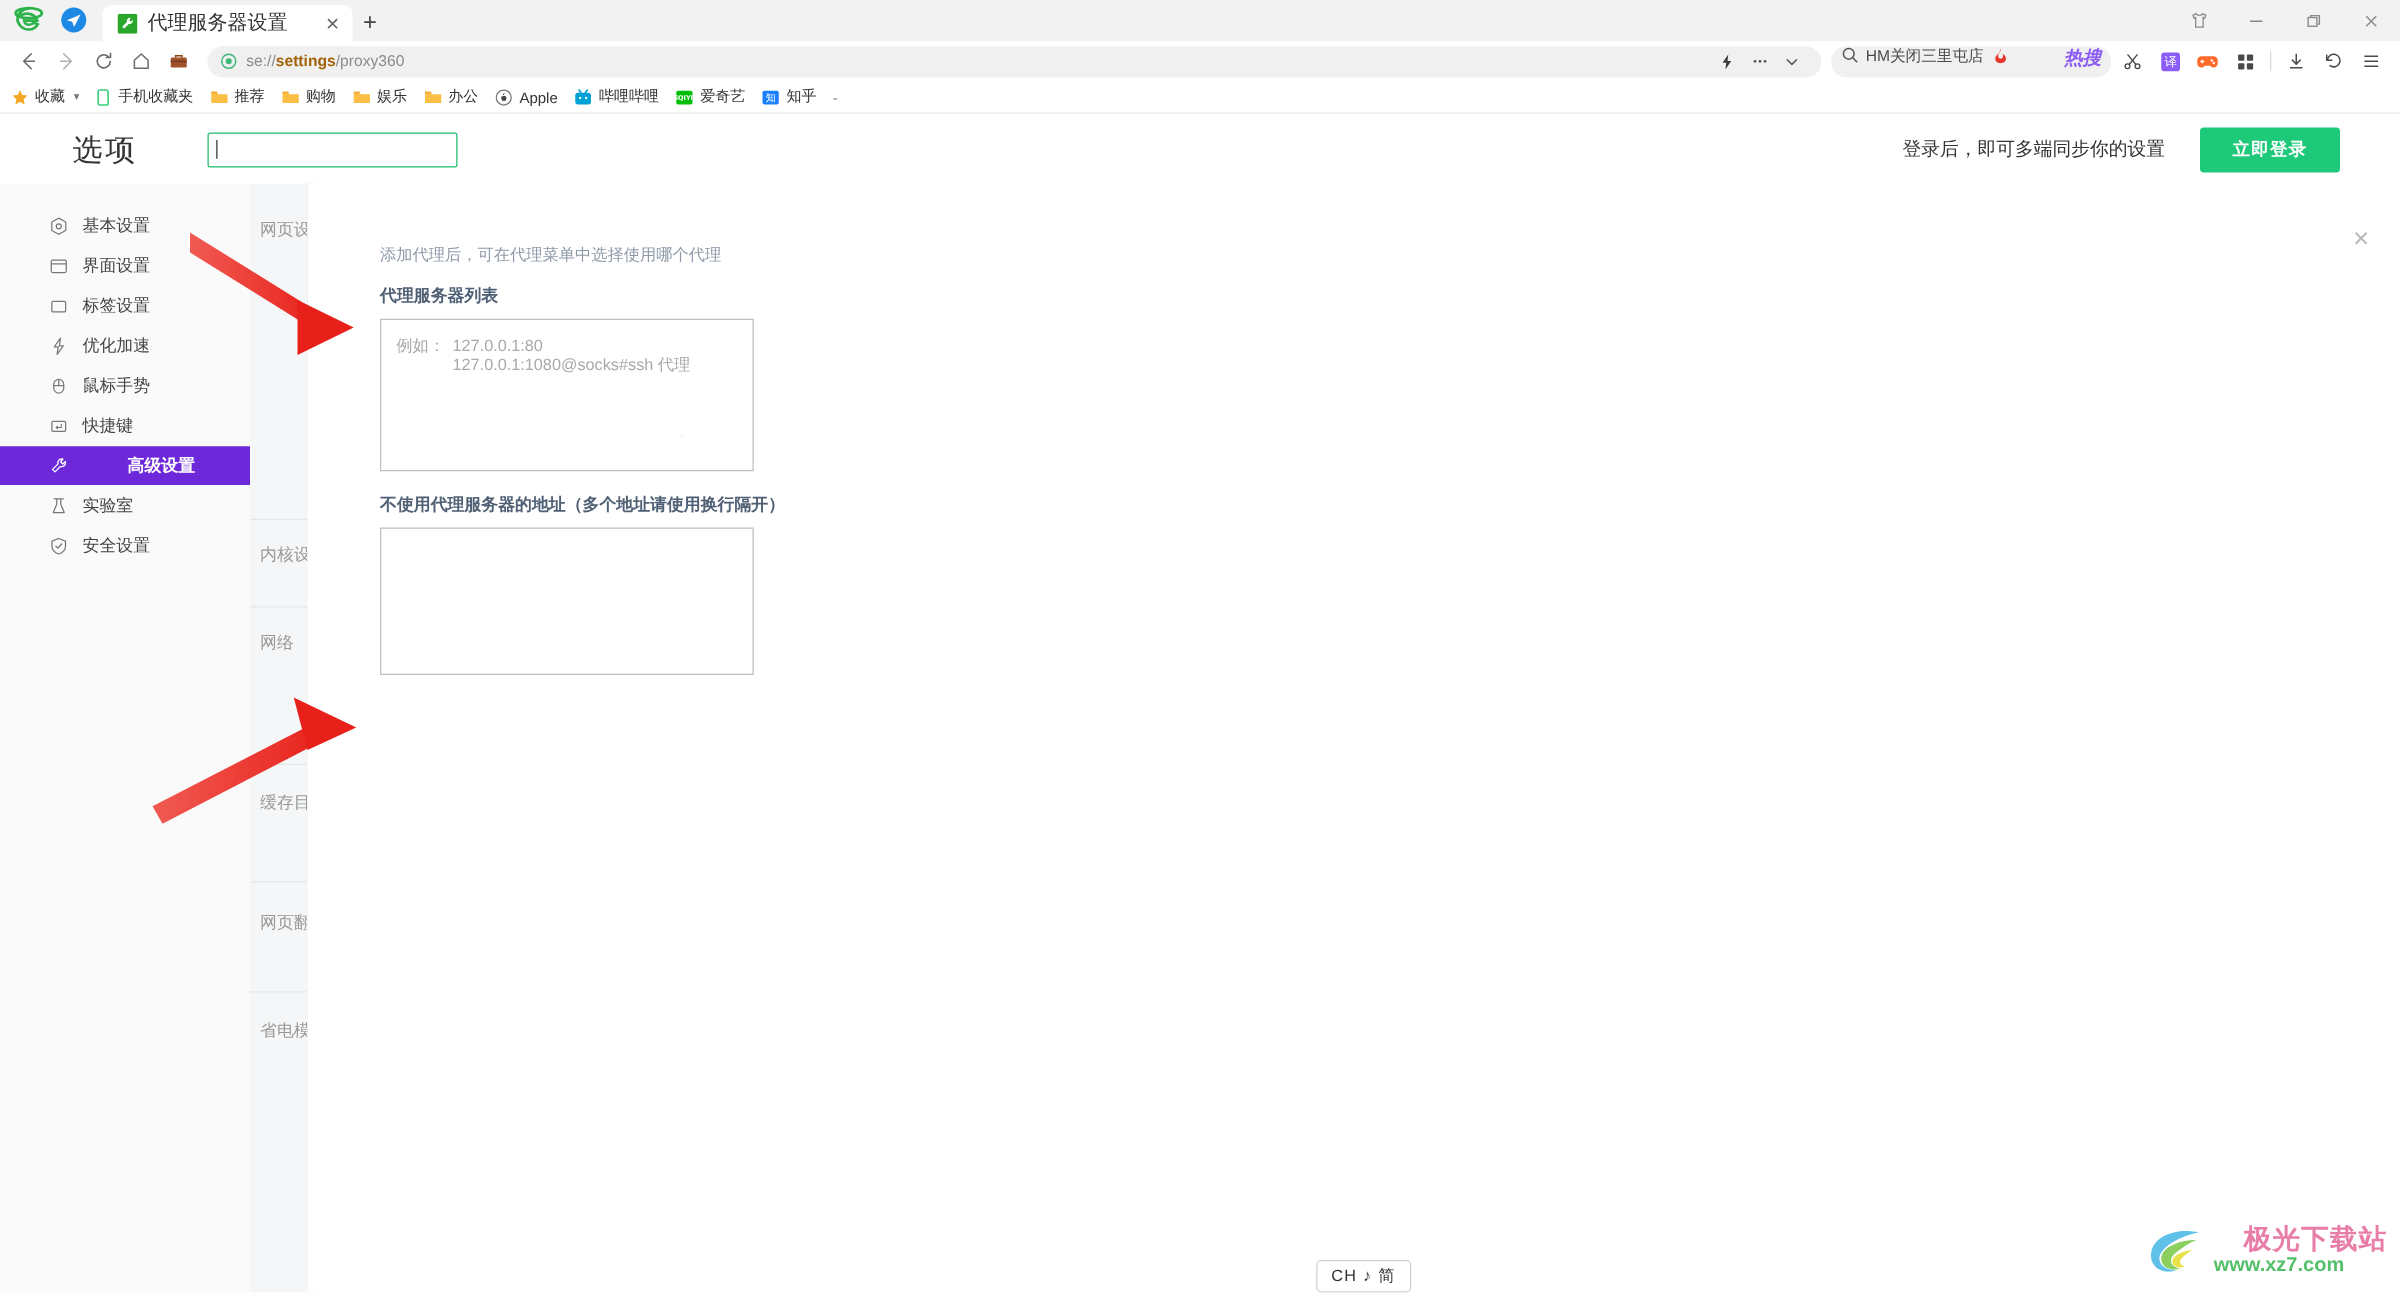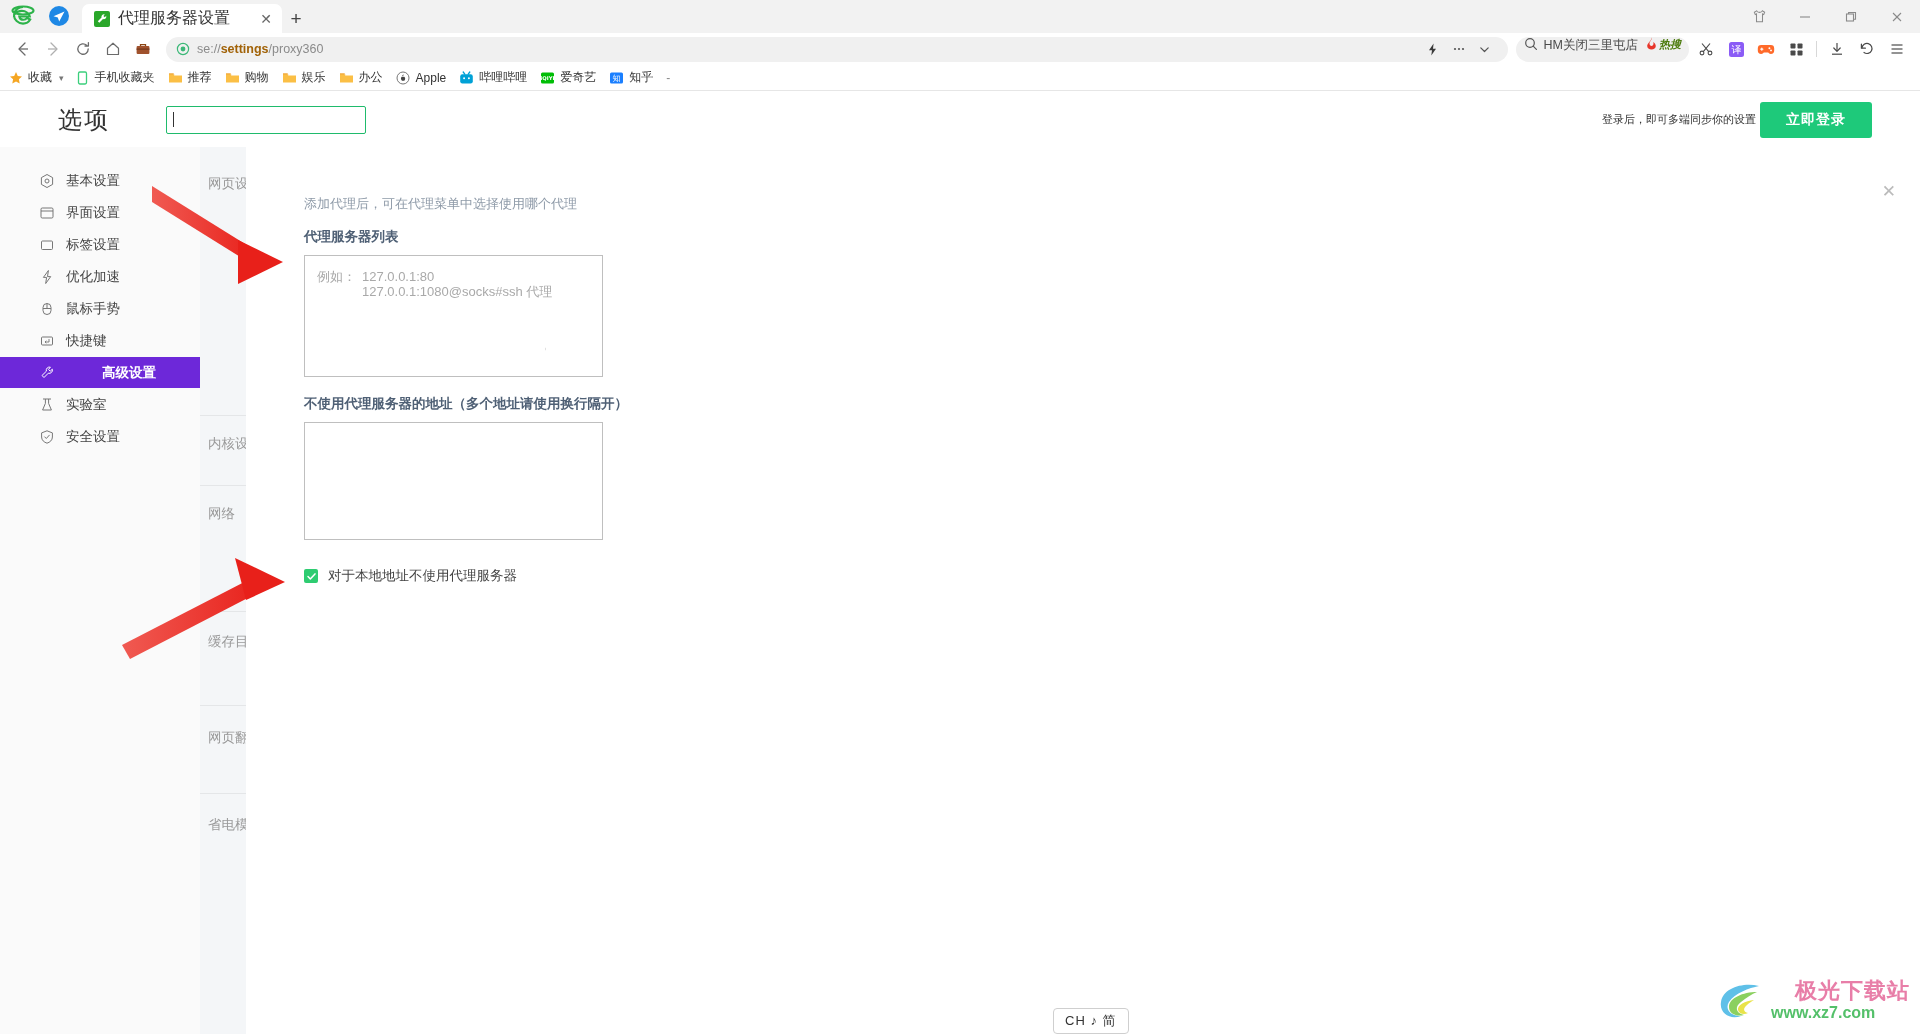--- a/index.html
+++ b/index.html
@@ -69,22 +69,22 @@
   .addr-url b { color:#a16207; font-weight:700; }
   .addr-right { display:flex; align-items:center; margin-left:auto; }
   .addr-ricon { width:26px; height:22px; display:flex; align-items:center; justify-content:center; color:#555; }
 
   .searchbox {
     height: 25px; background:#f0f0f0; border-radius: 13px;
     display:flex; align-items:flex-start; padding: 0 8px; margin-right: 2px;
   }
   .search-txt { font-size:12.5px; color:#4a4a4a; margin: 0 6px; white-space:nowrap; }
   .hot-badge {
-    display:flex; align-items:center; font-size:11px; color:#4d7c0f;
-    font-weight:700; font-style:italic; margin-left:2px;
+    display:flex; align-items:center; font-size:15px; color:#8b5cf6;
+    font-weight:700; font-style:italic; margin-left:2px;gap:43px;
   }
   .tool-icons { display:flex; align-items:center; }
   .ticon { width:30px; height:28px; display:flex; align-items:center; justify-content:center; color:#4a4a4a; }
   .vsep { width:1px; height:16px; background:#d8d8d8; margin:0 5px; }
 
   
   .bookmarks {
     height: 26px; background:#fff; display:flex; align-items:center;
     padding: 0 8px; border-bottom: 1px solid #e6e6e6;
   }
@@ -101,21 +101,21 @@
     height: 55px; display:flex; align-items:center; padding-left: 58px;
     background:#fff;
   }
   .opt-title { font-size:24px; color:#333; letter-spacing:2px; }
   .opt-search {
     width: 200px; height: 28px; border: 1.5px solid #1fbb6c; border-radius: 2px;
     margin-left: 56px; background:#fff; display:flex; align-items:center; padding-left:6px;
   }
   .caret-blink { width:1px; height:15px; background:#333; }
   .opt-login { margin-left:auto; display:flex; align-items:center; padding-right: 48px; }
-  .login-hint { font-size:11px; color:#333; margin-right: 4px; }
+  .login-hint { font-size:15px; color:#333; margin-right: 28px; }
   .login-btn {
     background:#1ec97a; color:#fff; font-size:14px; font-weight:700;
     padding: 9px 26px; border-radius:3px; letter-spacing:1px;
   }
 
   .opt-body { display:flex; height: 887px; position:relative; }
 
   .opt-sidebar { width: 200px; background:#fafafa; padding-top: 18px; position:relative; z-index:1;}
   .side-item {
     height: 31px; display:flex; align-items:center; padding-left: 38px;
@@ -628,28 +628,20 @@
                 <line x1="4.5" y1="2" x2="4.5" y2="20" stroke="#3a3a3a" stroke-width="1.1"></line>
                 <path d="M2 2 H7 M2 20 H7" stroke="#3a3a3a" stroke-width="1.1"></path>
               </svg>
             </div>
 
             <div class="spacer-18"></div>
 
             <div class="p-label">不使用代理服务器的地址（多个地址请使用换行隔开）</div>
             <div class="p-textarea empty"></div>
 
-            <div class="chk-row">
-              <span class="chk-box">
-                <svg width="11" height="11" viewBox="0 0 11 11">
-                    <path d="M2 5.6 L4.3 8 L9 2.9" fill="none" stroke="#fff" stroke-width="1.5" stroke-linecap="round" stroke-linejoin="round"></path>
-                  </svg>
-              </span>
-              <span class="chk-label">对于本地地址不使用代理服务器</span>
-            </div>
           </div>
         </div>
       </div>
     </div>
 
     <div class="left-edge-tick"></div>
   </div>
 
   <svg class="arrow-svg" width="1920" height="1034">
     <defs>

